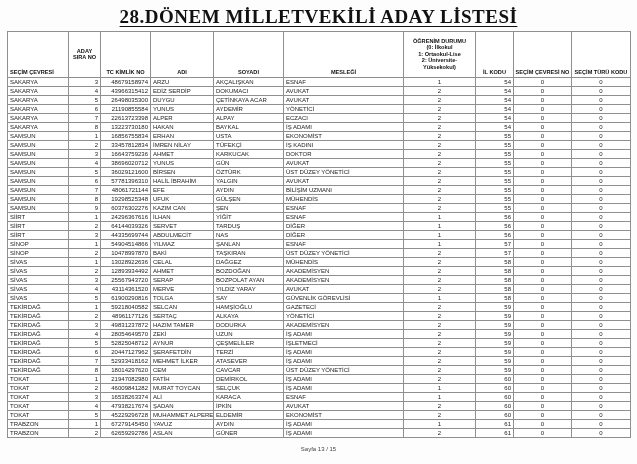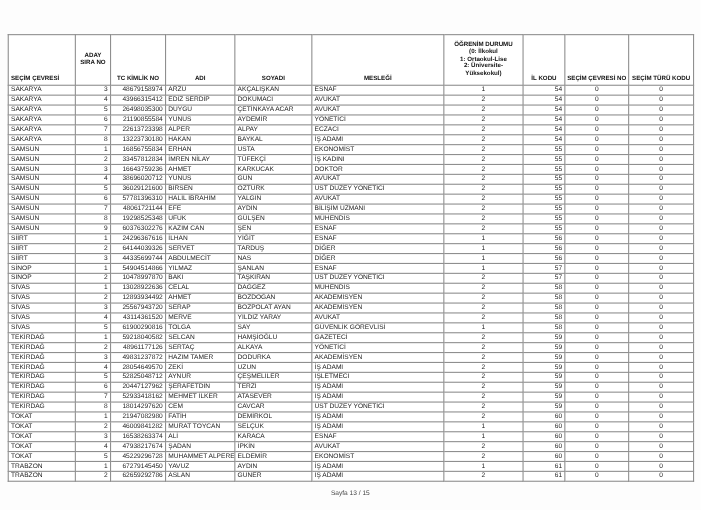--- a/index.html
+++ b/index.html
@@ -75,20 +75,21 @@
     top: 446px;
     text-align: center;
     font-size: 6px;
     color: #444;
   }
 </style>
 </head>
 <body>
 
 <div id="page">
+  <div id="doc-title">28.DÖNEM MİLLETVEKİLİ ADAY LİSTESİ</div>
 
   <table id="candidate-table">
     <thead>
       <tr>
           <th class="w0 align-left">SEÇİM ÇEVRESİ</th>
           <th class="w1 multiline">ADAY
 SIRA NO</th>
           <th class="w2">TC KİMLİK NO</th>
           <th class="w3">ADI</th>
           <th class="w4">SOYADI</th>

